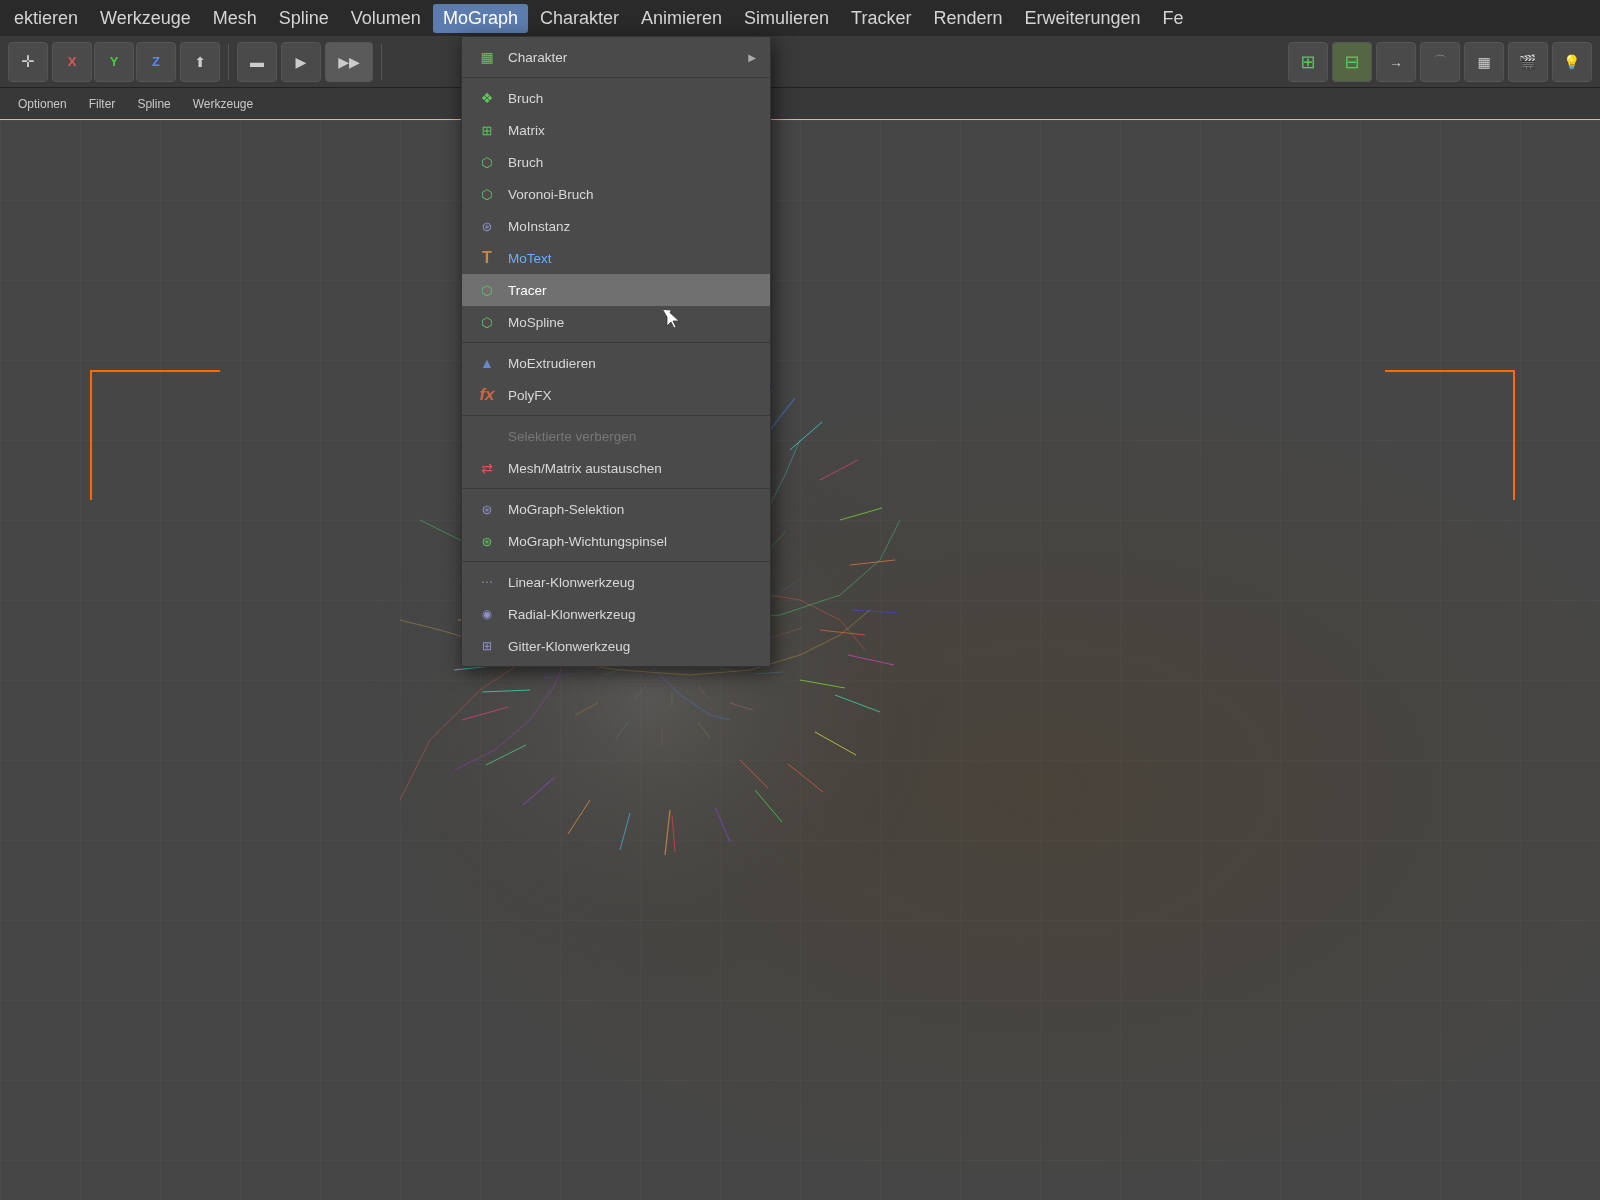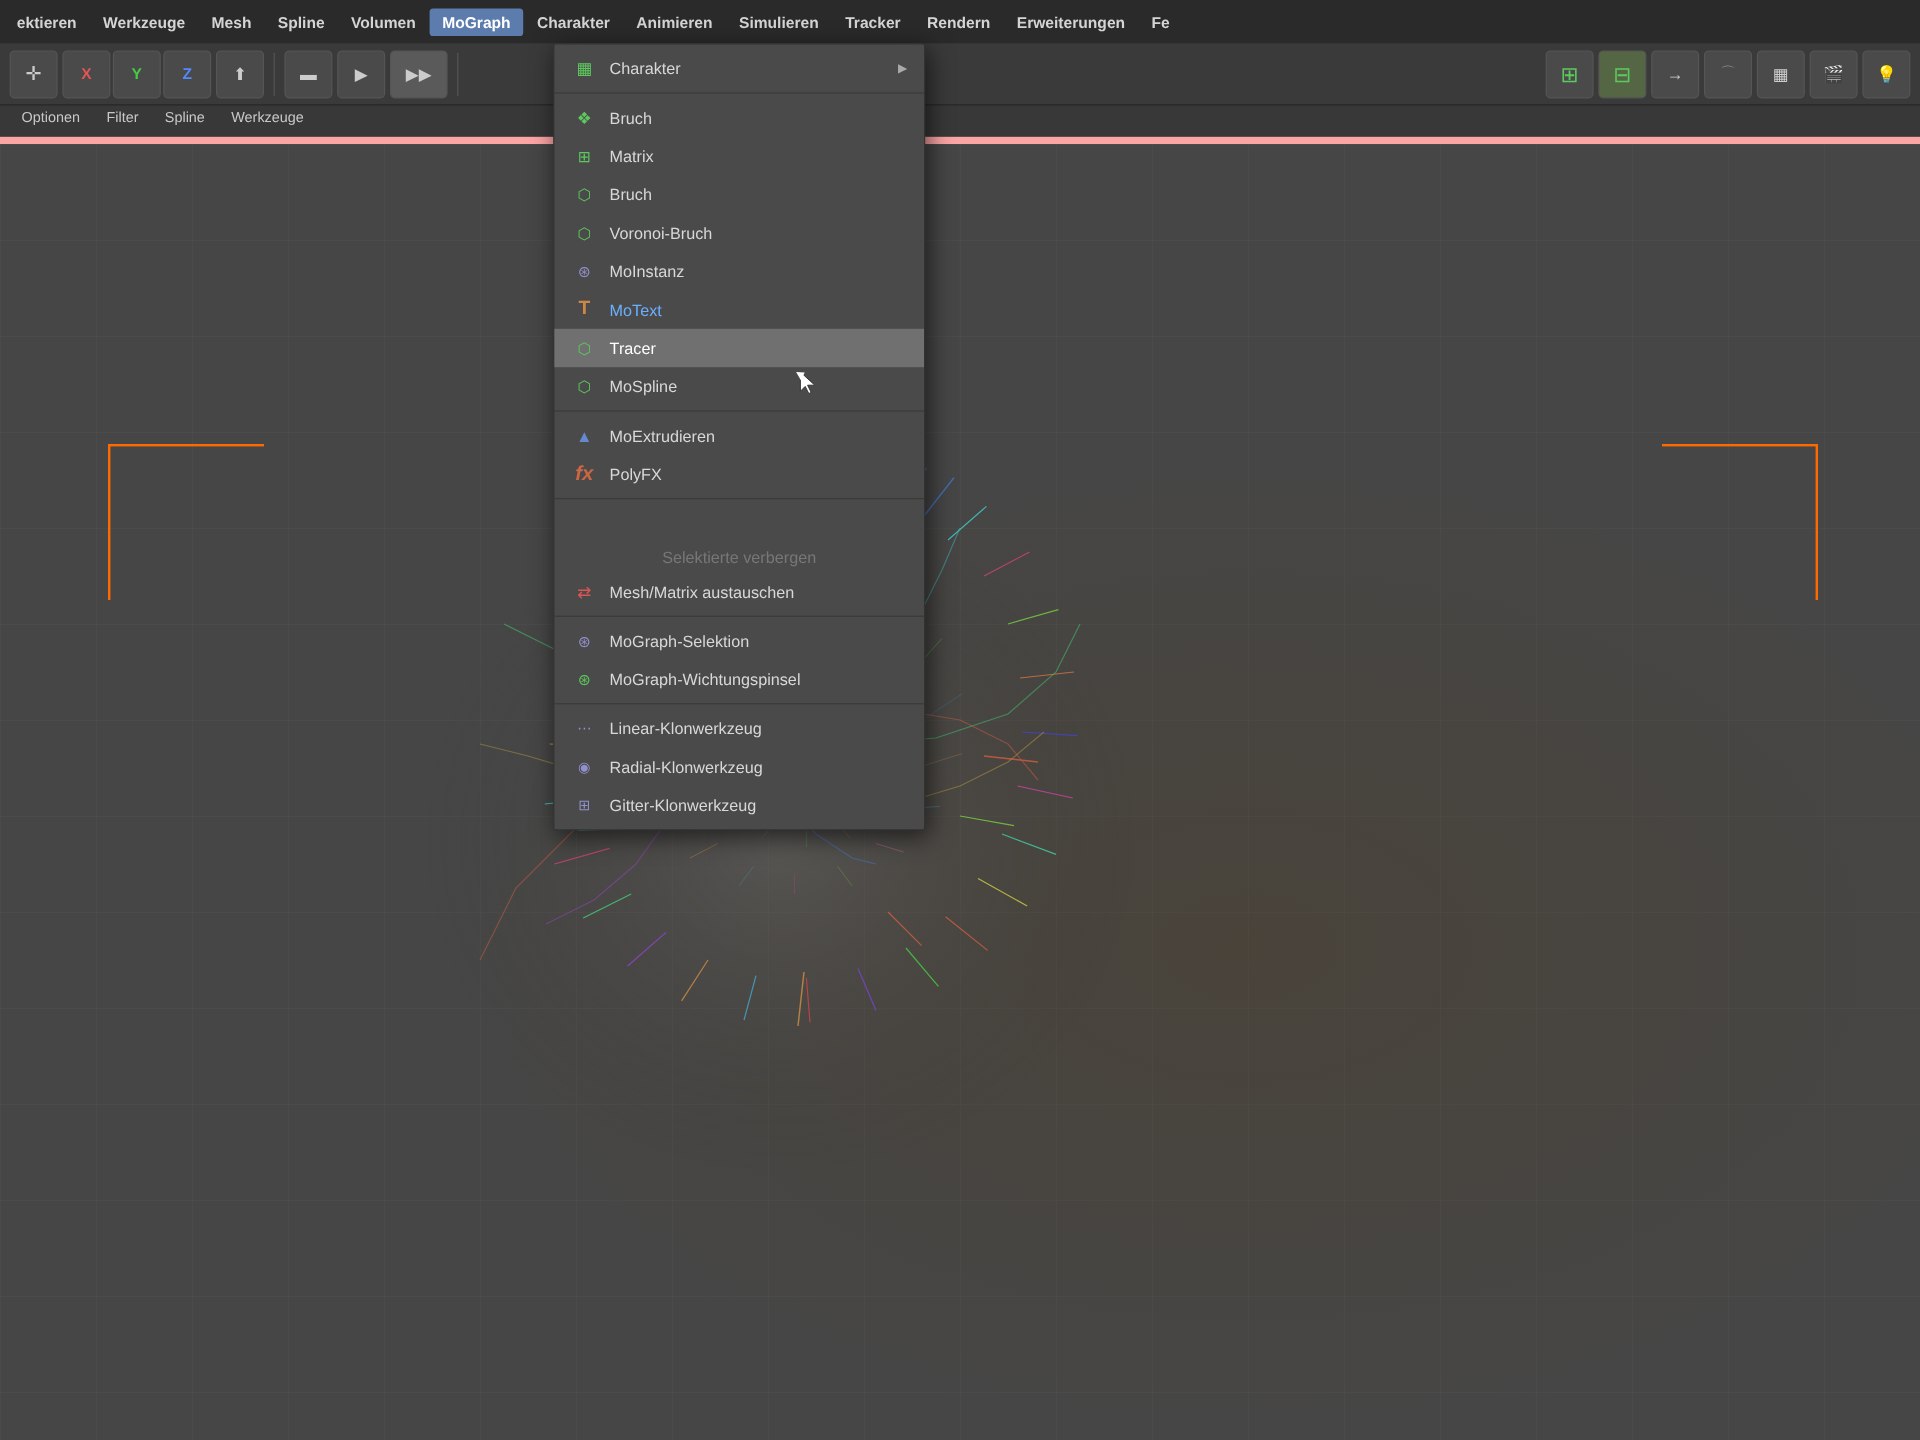--- a/index.html
+++ b/index.html
@@ -19,26 +19,25 @@
       background: #2a2a2a;
       display: flex;
       align-items: center;
       padding: 0 4px;
       gap: 2px;
       position: relative;
       z-index: 100;
     }
     .menu-item {
       color: #d4d4d4;
-      font-size: 13px;
+      font-size: 18px;
       padding: 4px 10px;
       cursor: pointer;
       border-radius: 3px;
       white-space: nowrap;
-      font-weight: bold;
     }
     .menu-item.mograph-active {
       background: #5c7cad;
       color: #fff;
     }
 
     
     .toolbar {
       width: 100%;
       height: 52px;
@@ -72,24 +71,24 @@
       display: flex;
       gap: 2px;
     }
 
     
     .secondary-bar {
       width: 100%;
       height: 32px;
       background: #383838;
       display: flex;
-      align-items: flex-start;
+      align-items: center;
       padding: 0 8px;
       gap: 2px;
-      border-bottom: 6px solid #fca5a5;
+      border-bottom: 1px solid #fca5a5;
     }
     .sec-item {
       color: #c8c8c8;
       font-size: 12px;
       padding: 3px 10px;
       cursor: pointer;
       border-radius: 3px;
     }
 
     
@@ -176,21 +175,20 @@
       font-size: 13.5px;
       position: relative;
     }
     .dropdown-item.highlighted {
       background: #707070;
       color: #fff;
     }
     .dropdown-item.disabled {
       color: #777;
       cursor: default;
-      flex-direction: column;
     }
     .dropdown-item.colored {
       color: #6ab0ff;
     }
     .dropdown-item .arrow {
       margin-left: auto;
       font-size: 10px;
       color: #aaa;
     }
     .dropdown-sep {

